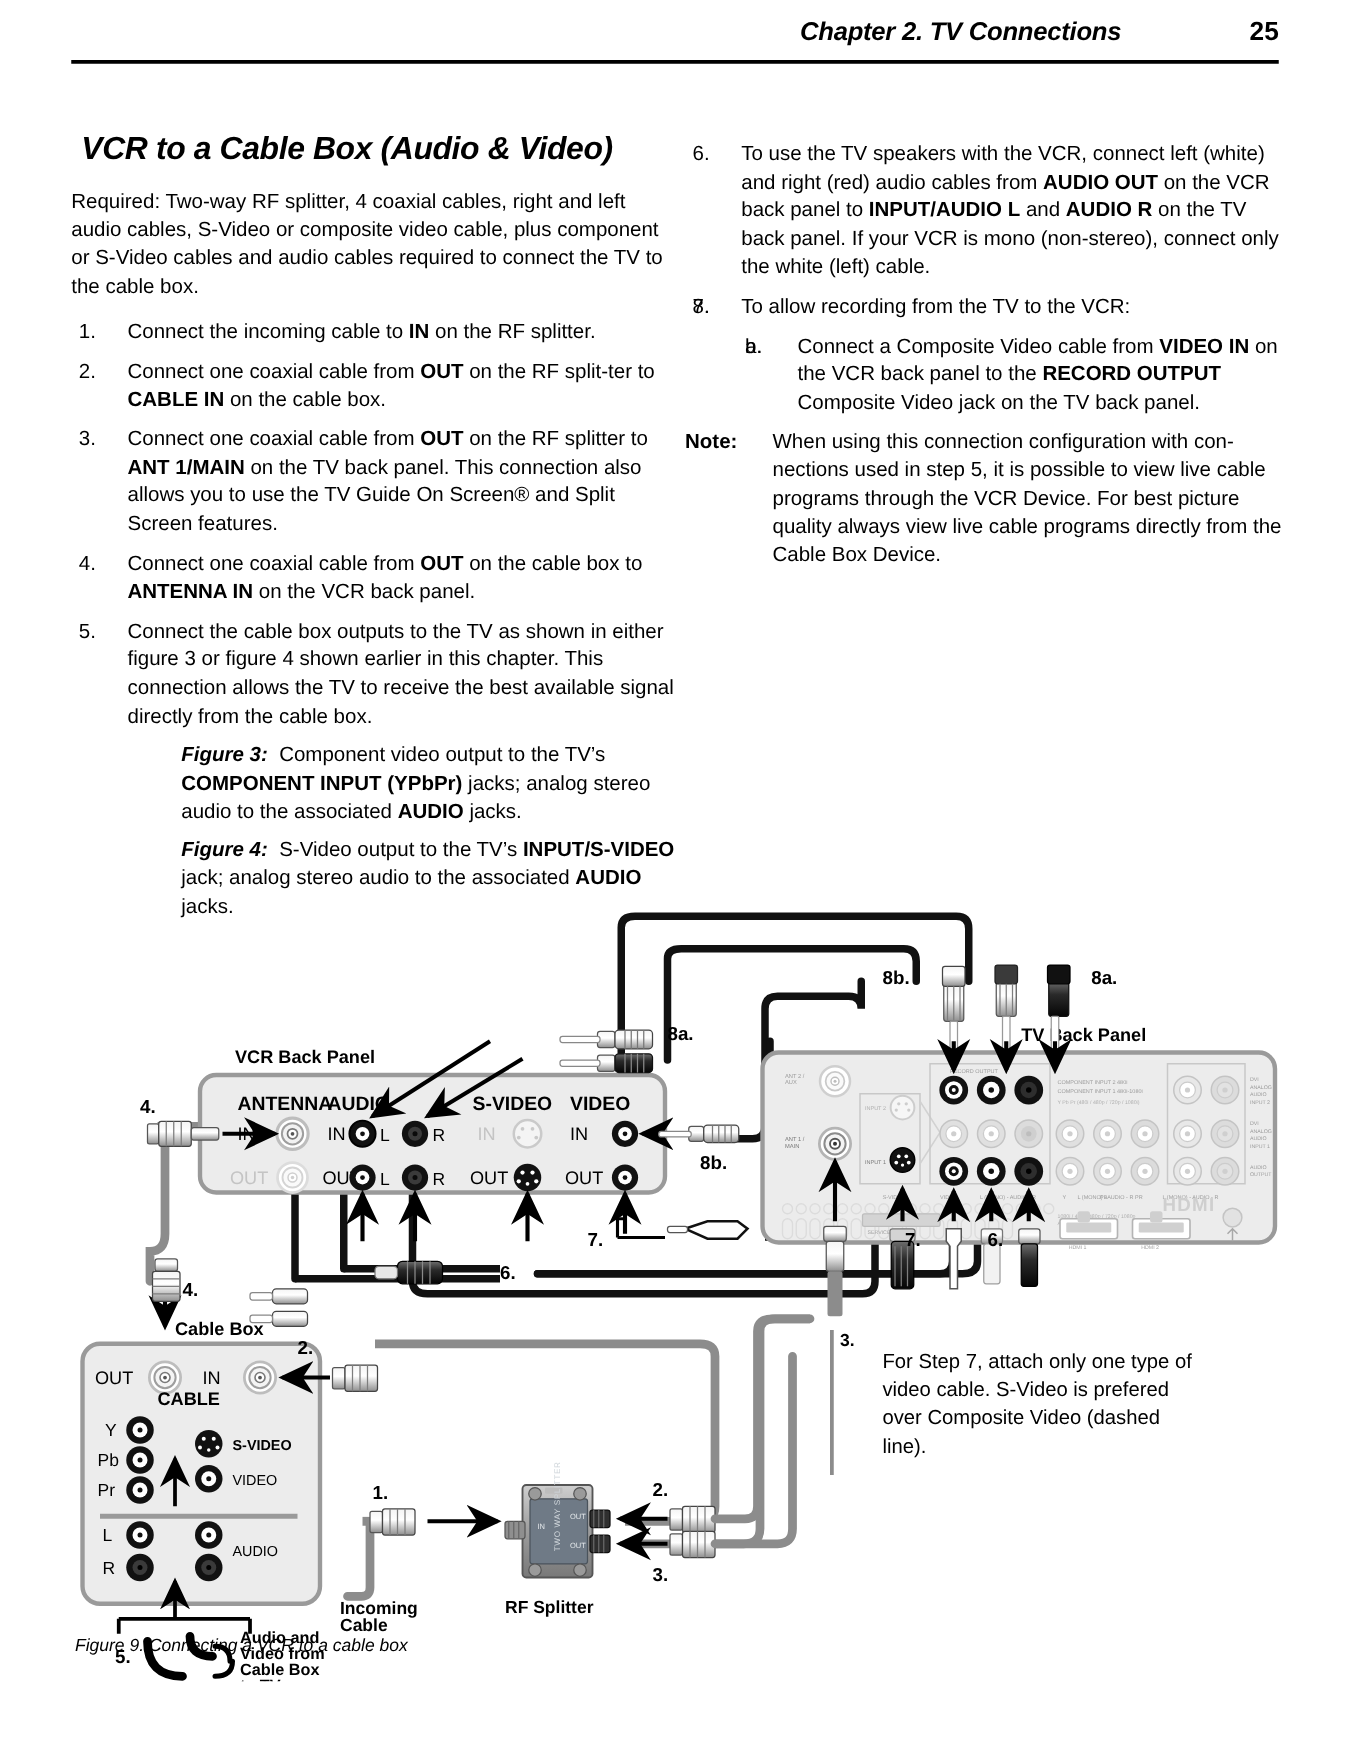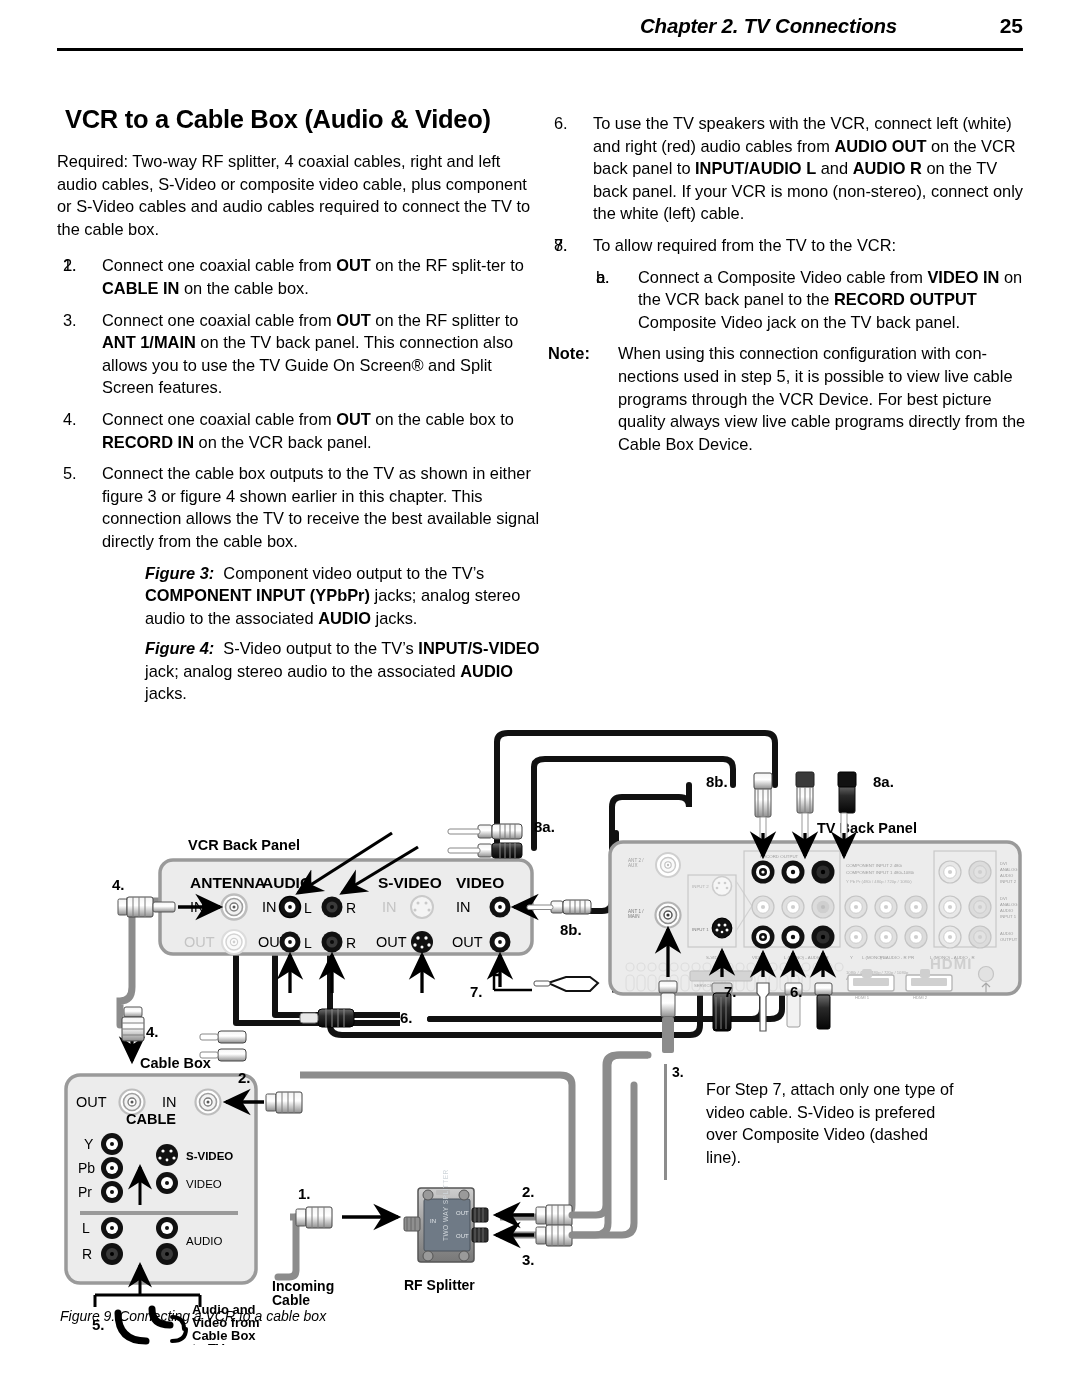--- a/index.html
+++ b/index.html
@@ -53,20 +53,21 @@
   
   .col {
     position: absolute;
     font-size: 16.4px;
     line-height: 22.6px;
   }
   .col-left  { left: 57px;  top: 104px; width: 487px; }
   .col-right { left: 548px; top: 112px; width: 480px; }
 
   h1.section-title {
+    font-style: italic;
     font-weight: bold;
     font-size: 25.5px;
     line-height: 30px;
     margin: 0 0 13px 8px;
     letter-spacing: -0.3px;
   }
   p.intro {
     margin: 16px 0 14px 0;
     text-indent: 0;
   }
@@ -171,32 +172,33 @@
   <div class="hdr-rule"></div>
 </div>
 
 <div class="col col-left">
   <h1 class="section-title">VCR to a Cable Box (Audio &amp; Video)</h1>
   <p class="intro">Required:  Two-way RF splitter, 4 coaxial cables, right and left audio cables, S-Video or composite video cable, plus component or S-Video cables and audio cables required to connect the TV to the cable box.</p>
 
   <ol class="steps">
     <li class="step">
       <span class="num">1.</span>
+      <span>Connect the incoming cable to <b>IN</b> on the RF splitter.</span>
     </li>
     <li class="step">
       <span class="num">2.</span>
       <span>Connect one coaxial cable from <b>OUT</b> on the RF split-ter to <b>CABLE IN</b> on the cable box.</span>
     </li>
     <li class="step">
       <span class="num">3.</span>
       <span>Connect one coaxial cable from <b>OUT</b> on the RF splitter to <b>ANT 1/MAIN</b> on the TV back panel.  This connection also allows you to use the TV Guide On Screen® and Split Screen features.</span>
     </li>
     <li class="step">
       <span class="num">4.</span>
-      <span>Connect one coaxial cable from <b>OUT</b> on the cable box to <b>RECORD IN</b> on the VCR back panel.</span>
+      <span>Connect one coaxial cable from <b>OUT</b> on the cable box to <b>ANTENNA IN</b> on the VCR back panel.</span>
     </li>
     <li class="step">
       <span class="num">5.</span>
       <span>Connect the cable box outputs to the TV as shown in either figure 3 or figure 4 shown earlier in this chapter.  This connection allows the TV to receive the best available signal directly from the cable box.</span>
     </li>
   </ol>
 
   <p class="figline">
     <span class="figlbl">Figure 3:</span><span>&nbsp; Component video output to the TV’s <b>COMPONENT INPUT (YPbPr)</b> jacks; analog stereo audio to the associated <b>AUDIO</b> jacks.</span>
   </p>
@@ -213,21 +215,21 @@
     </li>
     <li class="step">
       <span class="num">7.</span>
     </li>
   </ol>
 
 
   <ol class="steps">
     <li class="step">
       <span class="num">8.</span>
-      <span>To allow required from the TV to the VCR:</span>
+      <span>To allow recording from the TV to the VCR:</span>
     </li>
   </ol>
 
   <ol class="substeps" style="padding-left:44px;margin-top:6px;">
     <li class="substep">
       <span class="num">a.</span>
     </li>
     <li class="substep">
       <span class="num">b.</span>
       <span>Connect a Composite Video cable from <b>VIDEO IN</b> on the VCR back panel to the <b>RECORD OUTPUT</b> Composite Video jack on the TV back panel.</span>

